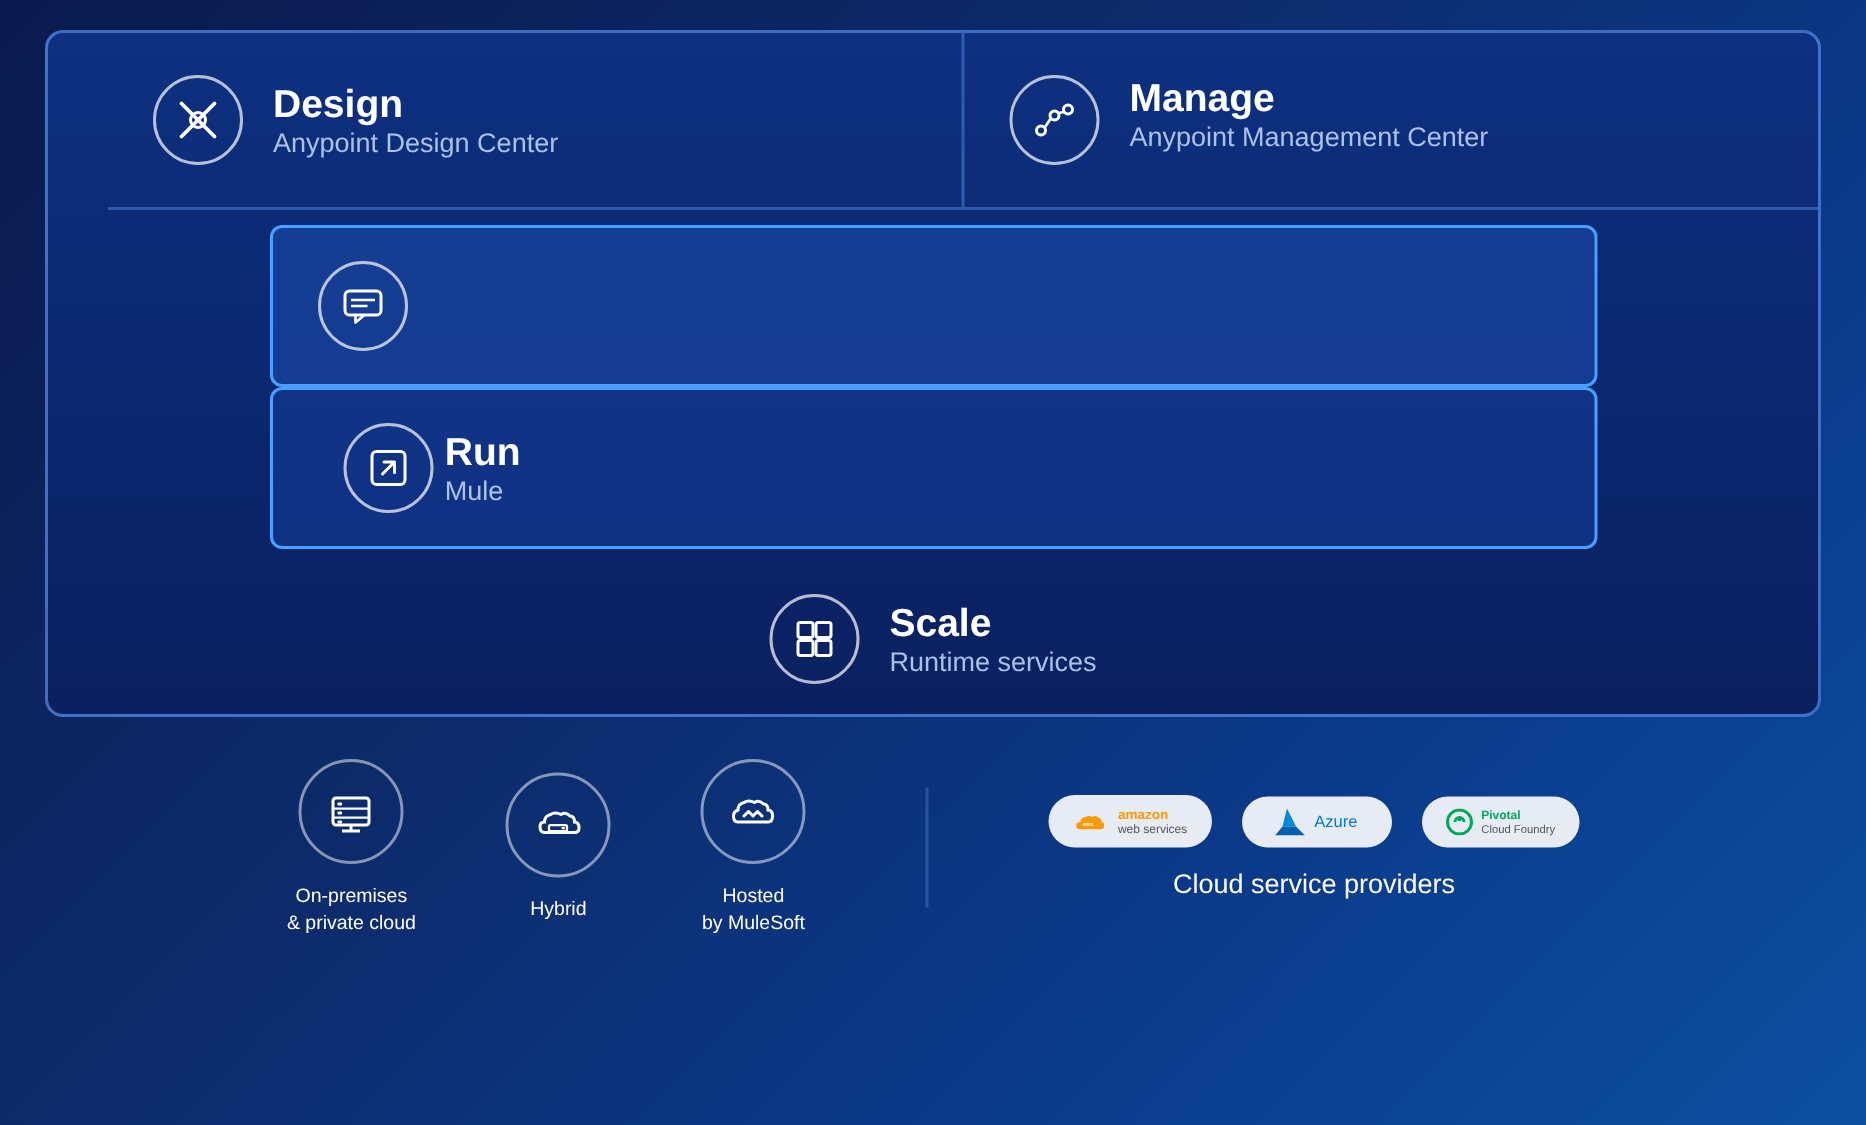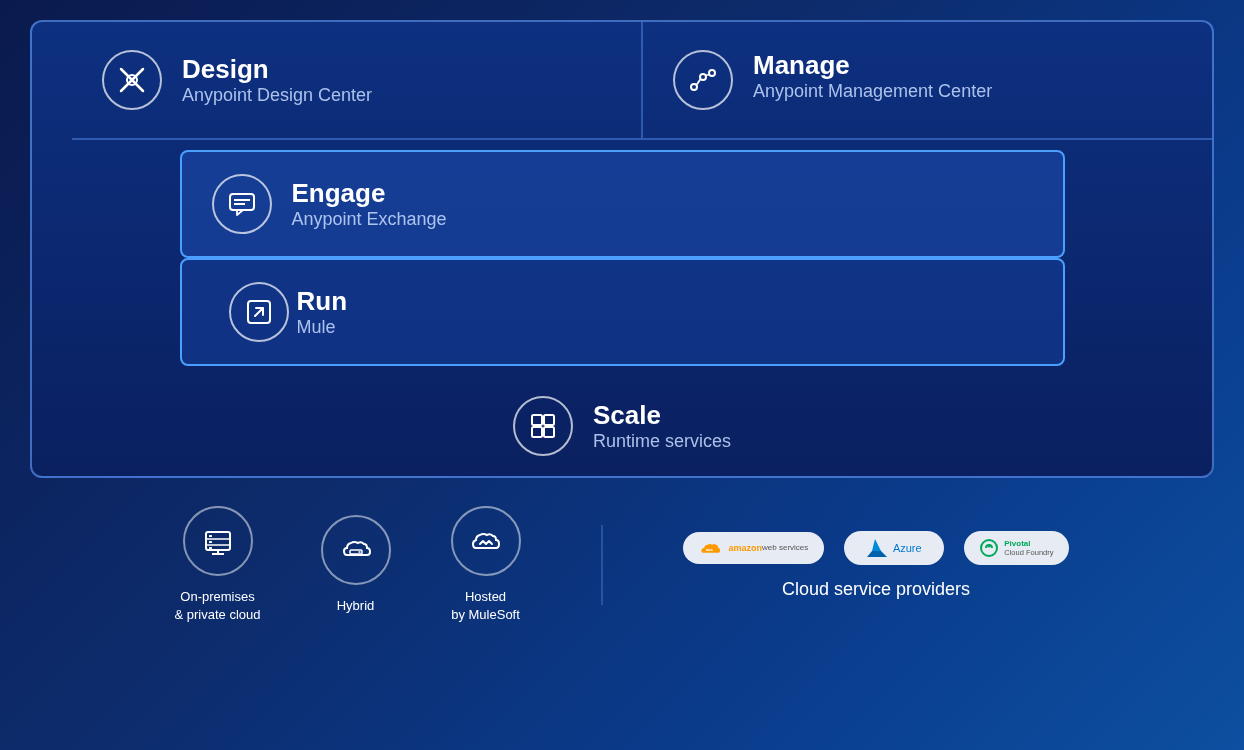--- a/index.html
+++ b/index.html
@@ -239,24 +239,20 @@
   <div class="engage-outer">
     <div class="engage-wrapper">
       <div class="panel-icon">
 
         <svg width="34" height="34" viewBox="0 0 34 34" fill="none">
           <rect x="5" y="7" width="24" height="16" rx="3" stroke="white" stroke-width="2" fill="none"></rect>
           <line x1="9" y1="13" x2="25" y2="13" stroke="white" stroke-width="1.8"></line>
           <line x1="9" y1="17" x2="20" y2="17" stroke="white" stroke-width="1.8"></line>
           <path d="M12 23 L12 28 L18 23" stroke="white" stroke-width="1.8" fill="none" stroke-linejoin="round"></path>
         </svg>
-      </div>
-      <div class="panel-text">
-        <h2>Engage</h2>
-        <p>Anypoint Exchange</p>
       </div>
     </div>
   </div>
 
   <div class="run-outer">
     <div class="run-wrapper">
       <div class="panel-icon">
 
         <svg width="34" height="34" viewBox="0 0 34 34" fill="none">
           <rect x="6" y="6" width="22" height="22" rx="3" stroke="white" stroke-width="2" fill="none"></rect>
@@ -332,21 +328,21 @@
   <div class="separator-line"></div>
 
   <div class="cloud-providers-group">
     <div class="cloud-logos">
 
       <div class="cloud-logo-box">
         <svg width="24" height="16" viewBox="0 0 50 32" fill="none">
           <path d="M5 22 Q5 16 11 16 Q11 10 18 9 Q22 6 28 9 Q32 6 36 10 Q40 10 40 16 Q44 16 44 21 Q44 26 40 26 L11 26 Q5 26 5 22 Z" fill="#FF9900"></path>
           <text x="14" y="22" font-size="8" fill="white" font-weight="bold" font-family="Arial">aws</text>
         </svg>
-        <div style="display:flex;flex-direction:row;align-items:flex-start;">
+        <div style="display:flex;flex-direction:column;align-items:flex-start;">
           <span style="font-size:9px;font-weight:800;color:#FF9900;">amazon</span>
           <span style="font-size:8px;color:#555;">web services</span>
         </div>
       </div>
 
       <div class="cloud-logo-box">
         <svg width="20" height="18" viewBox="0 0 20 18" fill="none">
           <path d="M8 0 L14 12 L5 12 Z" fill="#0089D6"></path>
           <path d="M5 12 L14 12 L20 18 L0 18 Z" fill="#0062AD"></path>
         </svg>

